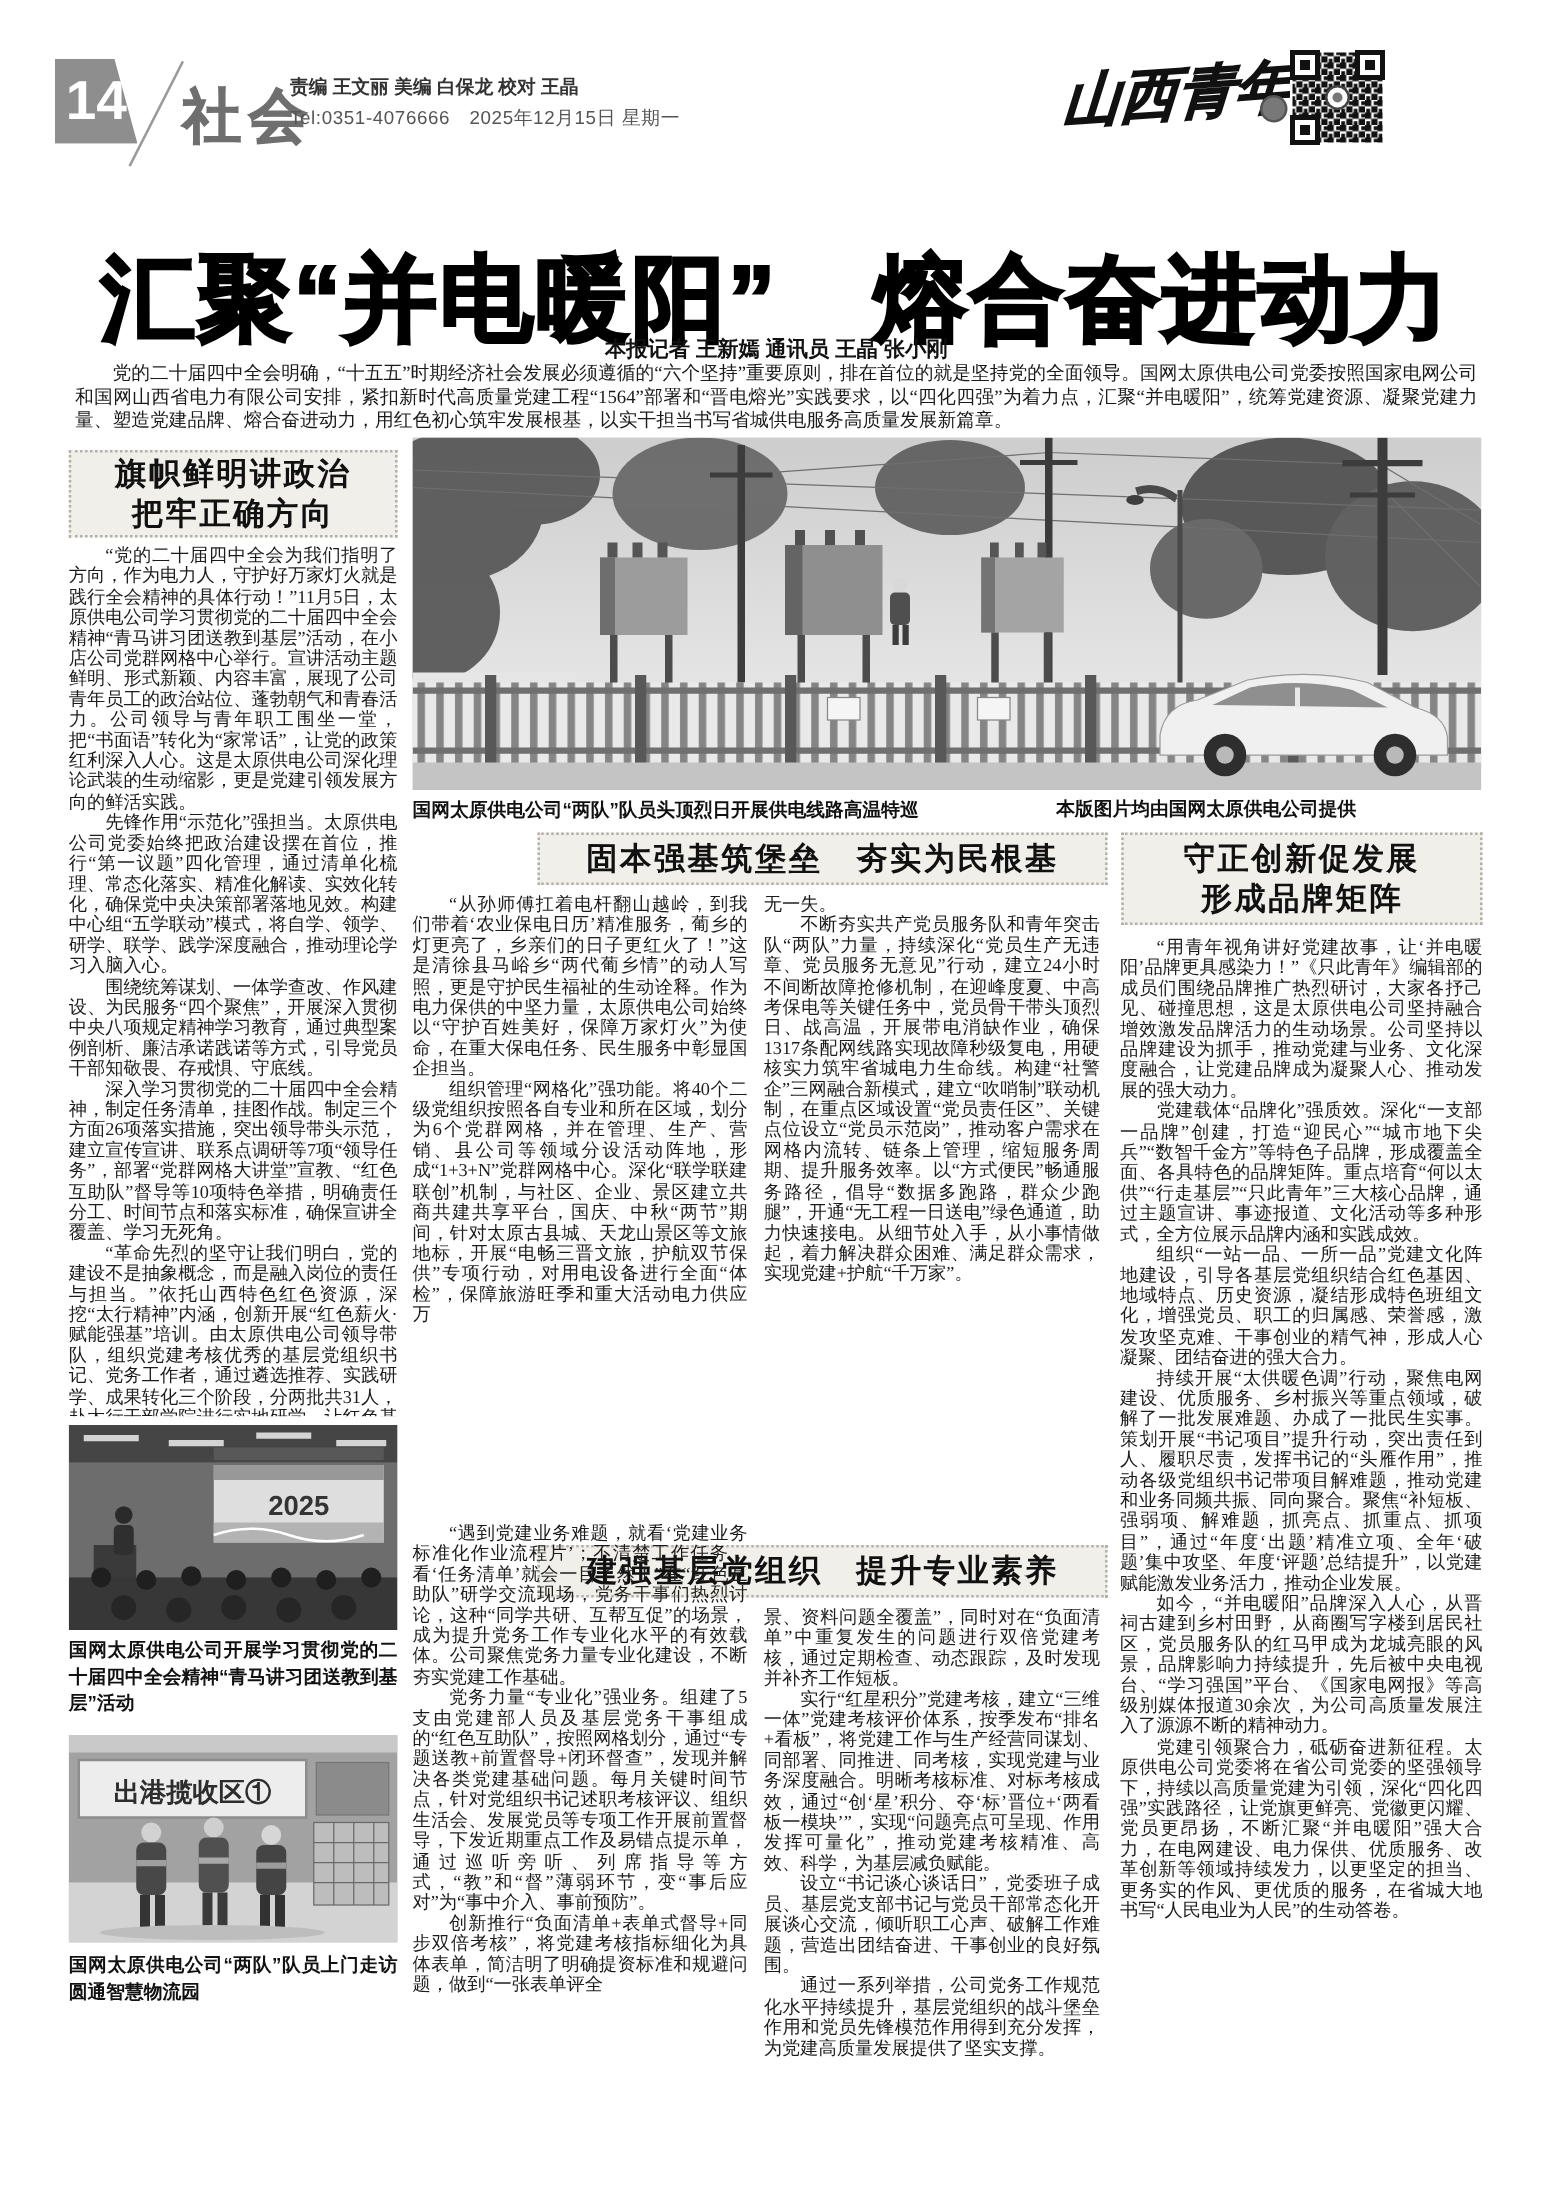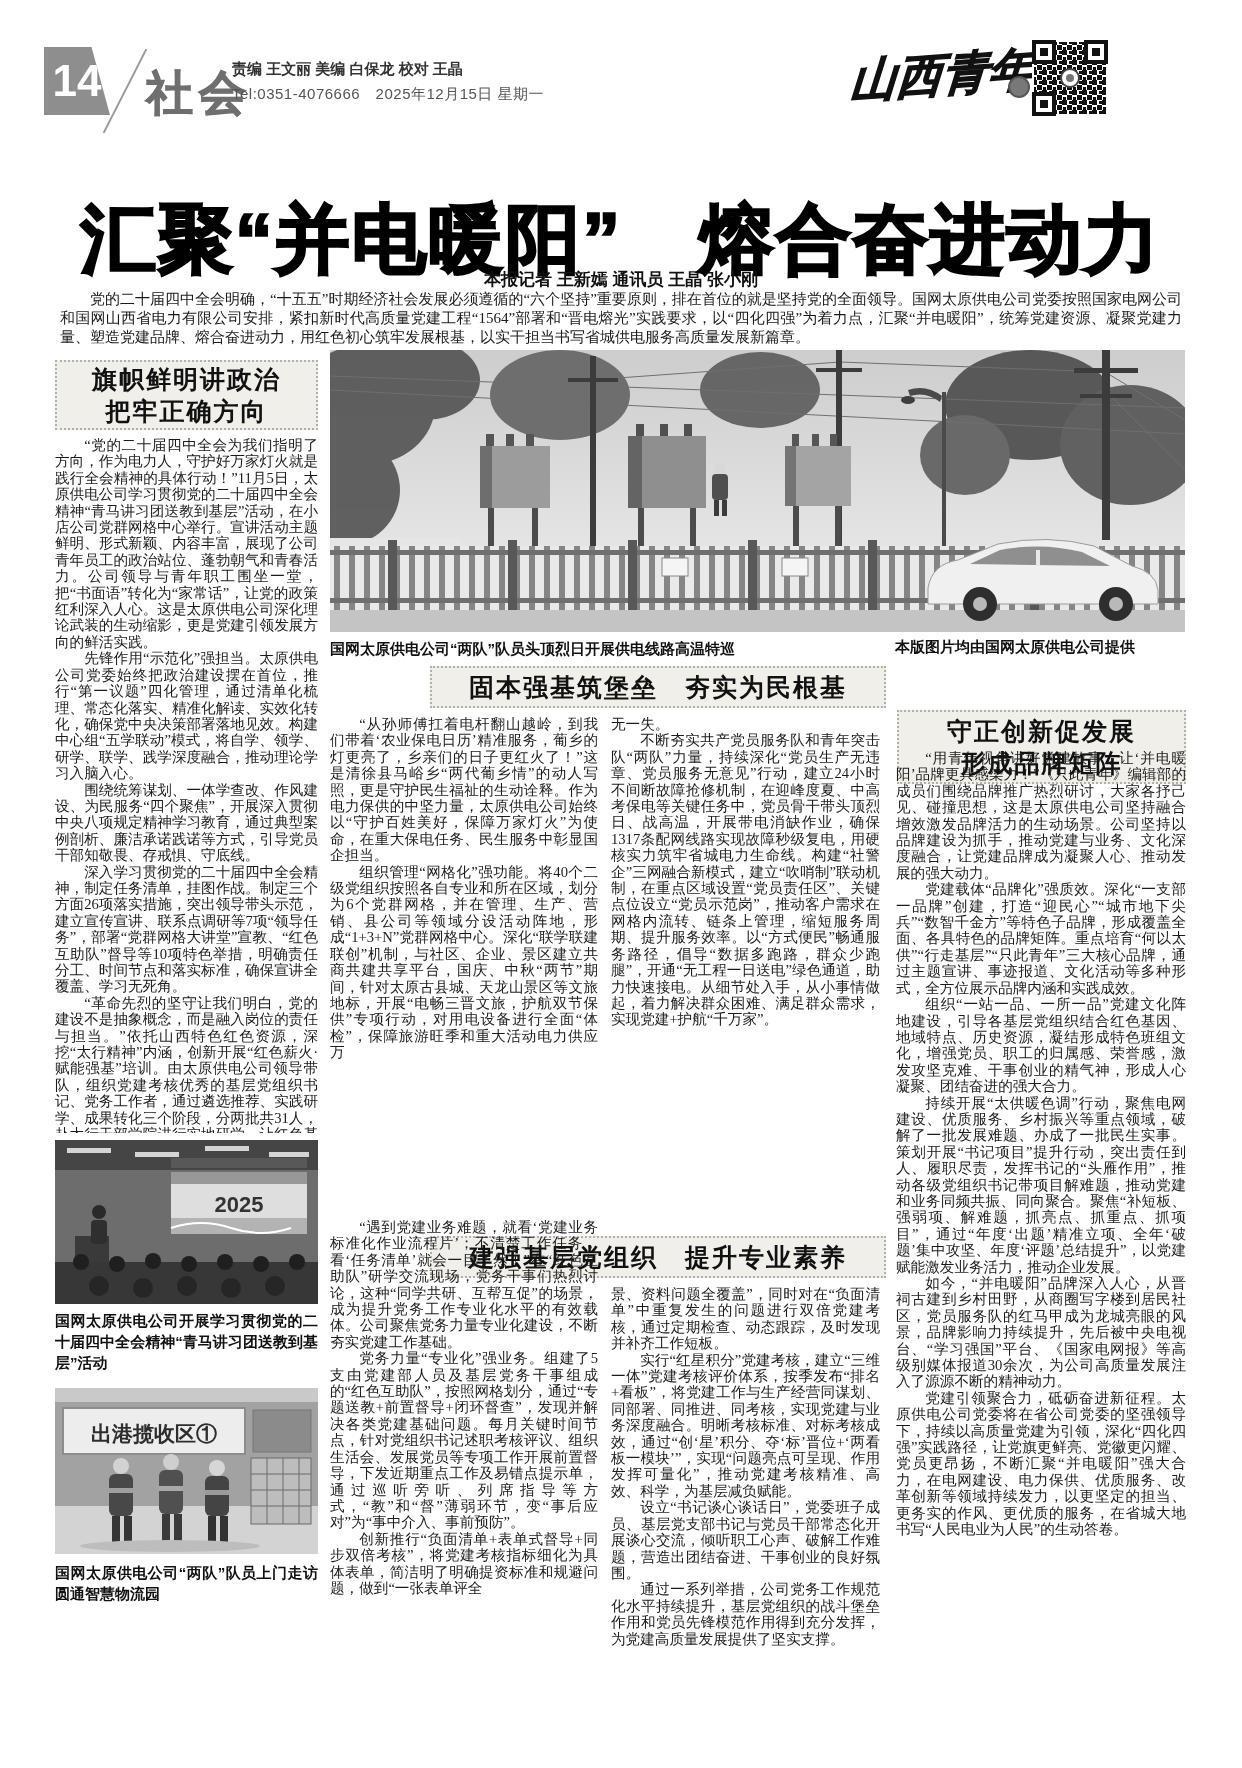--- a/index.html
+++ b/index.html
@@ -38,21 +38,21 @@
         font-family:"Liberation Sans",sans-serif;font-weight:bold;color:#111;
         display:flex;flex-direction:column;justify-content:center;}
   .hbox .l{font-size:25px;line-height:32px;letter-spacing:2px;}
   .artbody{position:absolute;font-size:14.6px;line-height:16.4px;text-align:justify;
            color:#1b1b1b;overflow:hidden;}
   .artbody p{margin:0;text-indent:2em;}
   .artbody p.noindent{text-indent:0;}
   .caption{position:absolute;font-family:"Liberation Sans",sans-serif;font-weight:bold;
            font-size:15px;line-height:21px;color:#111;text-align:justify;}
   .credit{position:absolute;font-family:"Liberation Sans",sans-serif;font-weight:bold;
-          font-size:15px;color:#111;text-align:center;}
+          font-size:15px;color:#111;text-align:left;}
   .photo{position:absolute;overflow:hidden;background:#d8d8d8;}
   .photo svg{display:block;}
 </style>
 </head>
 <body>
 
 <div class="page">
 
   <div class="pagenum">14</div>
   <div class="diag"></div>
@@ -307,21 +307,21 @@
     <p>党务力量“专业化”强业务。组建了5支由党建部人员及基层党务干事组成的“红色互助队”，按照网格划分，通过“专题送教+前置督导+闭环督查”，发现并解决各类党建基础问题。每月关键时间节点，针对党组织书记述职考核评议、组织生活会、发展党员等专项工作开展前置督导，下发近期重点工作及易错点提示单，通过巡听旁听、列席指导等方式，“教”和“督”薄弱环节，变“事后应对”为“事中介入、事前预防”。</p>
     <p>创新推行“负面清单+表单式督导+同步双倍考核”，将党建考核指标细化为具体表单，简洁明了明确提资标准和规避问题，做到“一张表单评全</p>
   </div>
   <div class="artbody" style="left:611px;top:1286px;width:269px;height:456px;">
     <p class="noindent">景、资料问题全覆盖”，同时对在“负面清单”中重复发生的问题进行双倍党建考核，通过定期检查、动态跟踪，及时发现并补齐工作短板。</p>
     <p>实行“红星积分”党建考核，建立“三维一体”党建考核评价体系，按季发布“排名+看板”，将党建工作与生产经营同谋划、同部署、同推进、同考核，实现党建与业务深度融合。明晰考核标准、对标考核成效，通过“创‘星’积分、夺‘标’晋位+‘两看板一模块’”，实现“问题亮点可呈现、作用发挥可量化”，推动党建考核精准、高效、科学，为基层减负赋能。</p>
     <p>设立“书记谈心谈话日”，党委班子成员、基层党支部书记与党员干部常态化开展谈心交流，倾听职工心声、破解工作难题，营造出团结奋进、干事创业的良好氛围。</p>
     <p>通过一系列举措，公司党务工作规范化水平持续提升，基层党组织的战斗堡垒作用和党员先锋模范作用得到充分发挥，为党建高质量发展提供了坚实支撑。</p>
   </div>
 
-  <div class="hbox" style="left:897px;top:666px;width:285px;height:70px;margin-top:44px;">
+  <div class="hbox" style="left:897px;top:666px;width:285px;height:70px;">
     <div class="l">守正创新促发展</div>
     <div class="l">形成品牌矩阵</div>
   </div>
   <div class="artbody" style="left:896px;top:750px;width:290px;height:978px;">
     <p>“用青年视角讲好党建故事，让‘并电暖阳’品牌更具感染力！”《只此青年》编辑部的成员们围绕品牌推广热烈研讨，大家各抒己见、碰撞思想，这是太原供电公司坚持融合增效激发品牌活力的生动场景。公司坚持以品牌建设为抓手，推动党建与业务、文化深度融合，让党建品牌成为凝聚人心、推动发展的强大动力。</p>
     <p>党建载体“品牌化”强质效。深化“一支部一品牌”创建，打造“迎民心”“城市地下尖兵”“数智千金方”等特色子品牌，形成覆盖全面、各具特色的品牌矩阵。重点培育“何以太供”“行走基层”“只此青年”三大核心品牌，通过主题宣讲、事迹报道、文化活动等多种形式，全方位展示品牌内涵和实践成效。</p>
     <p>组织“一站一品、一所一品”党建文化阵地建设，引导各基层党组织结合红色基因、地域特点、历史资源，凝结形成特色班组文化，增强党员、职工的归属感、荣誉感，激发攻坚克难、干事创业的精气神，形成人心凝聚、团结奋进的强大合力。</p>
     <p>持续开展“太供暖色调”行动，聚焦电网建设、优质服务、乡村振兴等重点领域，破解了一批发展难题、办成了一批民生实事。策划开展“书记项目”提升行动，突出责任到人、履职尽责，发挥书记的“头雁作用”，推动各级党组织书记带项目解难题，推动党建和业务同频共振、同向聚合。聚焦“补短板、强弱项、解难题，抓亮点、抓重点、抓项目”，通过“年度‘出题’精准立项、全年‘破题’集中攻坚、年度‘评题’总结提升”，以党建赋能激发业务活力，推动企业发展。</p>
     <p>如今，“并电暖阳”品牌深入人心，从晋祠古建到乡村田野，从商圈写字楼到居民社区，党员服务队的红马甲成为龙城亮眼的风景，品牌影响力持续提升，先后被中央电视台、“学习强国”平台、《国家电网报》等高级别媒体报道30余次，为公司高质量发展注入了源源不断的精神动力。</p>
     <p>党建引领聚合力，砥砺奋进新征程。太原供电公司党委将在省公司党委的坚强领导下，持续以高质量党建为引领，深化“四化四强”实践路径，让党旗更鲜亮、党徽更闪耀、党员更昂扬，不断汇聚“并电暖阳”强大合力，在电网建设、电力保供、优质服务、改革创新等领域持续发力，以更坚定的担当、更务实的作风、更优质的服务，在省城大地书写“人民电业为人民”的生动答卷。</p>

